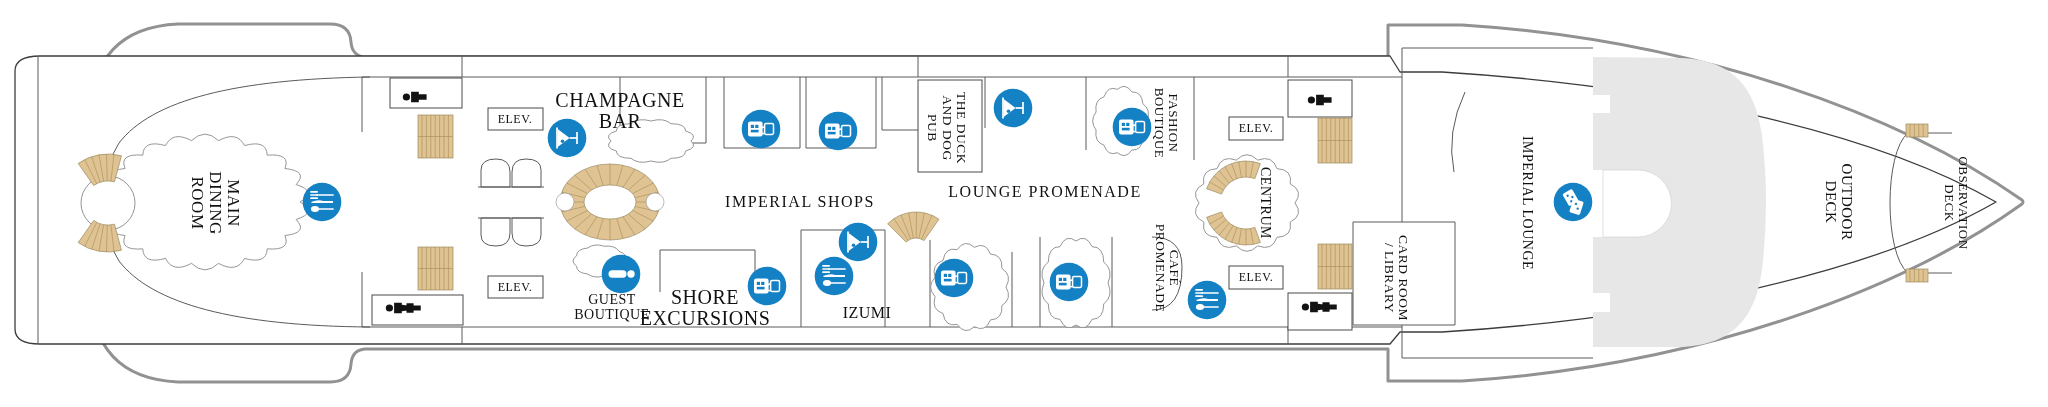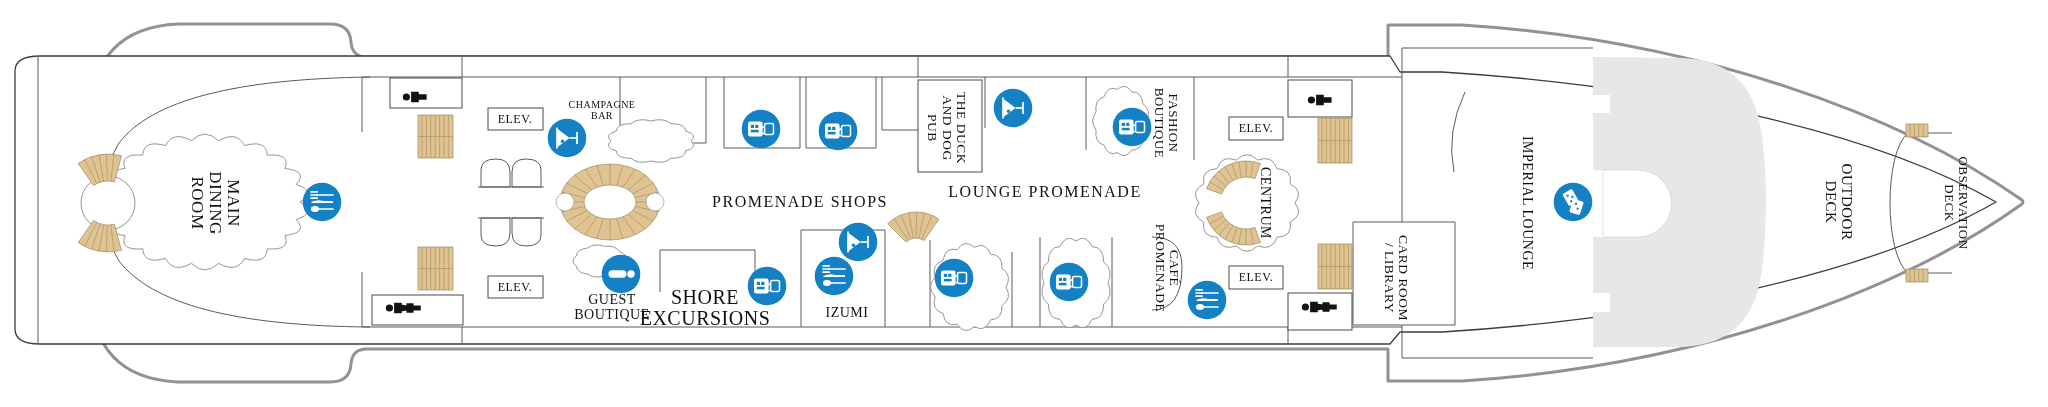--- a/index.html
+++ b/index.html
@@ -371,32 +371,32 @@
   <div class="poi" style="left:1573px;top:202px">
       <svg viewBox="-20 -20 40 40">
         <circle class="poi-bg" r="19.3"></circle>
         <use href="#g-cards"></use>
       </svg>
     </div>
 
   <div class="lbl rot" style="left:215px;top:203px;font-size:17px">MAIN
 DINING
 ROOM</div>
-  <div class="lbl" style="left:602px;top:111px;font-size:10px">CHAMPAGNE
+  <div class="lbl" style="left:620px;top:111px;font-size:20px">CHAMPAGNE
 BAR</div>
   <div class="lbl" style="left:515px;top:119px;font-size:12px">ELEV.</div>
   <div class="lbl" style="left:515px;top:287px;font-size:12px">ELEV.</div>
   <div class="lbl" style="left:1256px;top:128px;font-size:12px">ELEV.</div>
   <div class="lbl" style="left:1256px;top:277px;font-size:12px">ELEV.</div>
   <div class="lbl" style="left:612px;top:308px;font-size:14px">GUEST
 BOUTIQUE</div>
   <div class="lbl" style="left:705px;top:308px;font-size:20px">SHORE
 EXCURSIONS</div>
-  <div class="lbl" style="left:847px;top:313px;font-size:14px">IZUMI</div>
-  <div class="lbl ls" style="left:800px;top:202px;font-size:16px">PROMENADE SHOPS</div>
+  <div class="lbl" style="left:867px;top:313px;font-size:16px">IZUMI</div>
+  <div class="lbl ls" style="left:800px;top:202px;font-size:16px">IMPERIAL SHOPS</div>
   <div class="lbl ls" style="left:1045px;top:192px;font-size:16px">LOUNGE PROMENADE</div>
   <div class="lbl rot" style="left:947px;top:128px;font-size:13.5px">THE DUCK
 AND DOG
 PUB</div>
   <div class="lbl rot" style="left:1166px;top:123px;font-size:13px">FASHION
 BOUTIQUE</div>
   <div class="lbl rot" style="left:1167px;top:268px;font-size:13.5px">CAFÉ
 PROMENADE</div>
   <div class="lbl rot" style="left:1265px;top:203px;font-size:14px">CENTRUM</div>
   <div class="lbl rot" style="left:1396px;top:278px;font-size:13.5px">CARD ROOM

